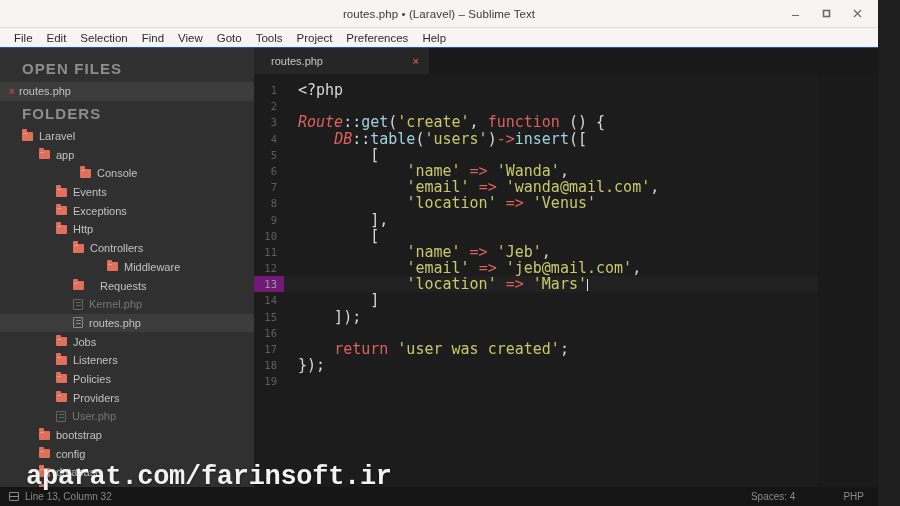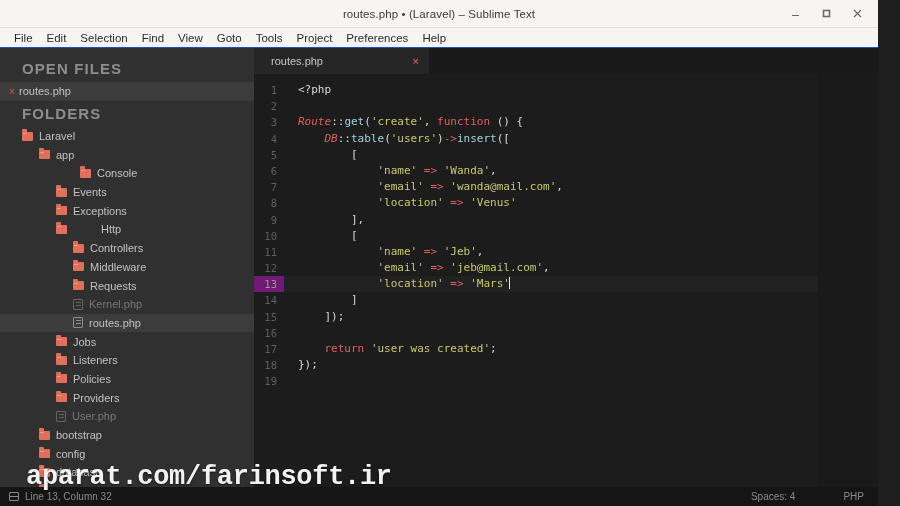--- a/index.html
+++ b/index.html
@@ -94,21 +94,21 @@
 
   .codewrap { flex:1 1 auto; display:flex; background:#1c1c1c; overflow:hidden; position:relative; }
   .gutter {
     width:30px; flex:0 0 30px; padding-top:8px; text-align:right;
     font-family:"DejaVu Sans Mono", monospace; font-size:10.5px; color:#5e5e5e; user-select:none;
   }
   .gutter div { height:16.2px; line-height:16.2px; padding-right:7px; }
   .gutter div.cur { color:#9a9a9a; background:#701a75; }
   .code {
     flex:1 1 auto; padding-top:8px; font-family:"DejaVu Sans Mono", monospace;
-    font-size:11px; color:#d8d8d8; white-space:pre; overflow:hidden; position:relative;
+    font-size:15px; color:#d8d8d8; white-space:pre; overflow:hidden; position:relative;
   }
   .code .ln { height:16.2px; line-height:16.2px; padding-left:14px; }
   .code .ln.cur { background:#212121; }
   .minimap { width:60px; flex:0 0 60px; background:#1a1a1a; }
 
   
   .t-tag   { color:#d8d8d8; }
   .t-cls   { color:#e05f5f; font-style:italic; }
   .t-fn    { color:#9fd3e0; }
   .t-kw    { color:#e05f5f; }
@@ -199,33 +199,33 @@
             <span class="lbl">Console</span>
           </div>
           <div class="row" style="padding-left: 56px;">
             <span class="folder"></span>
             <span class="lbl">Events</span>
           </div>
           <div class="row" style="padding-left: 56px;">
             <span class="folder"></span>
             <span class="lbl">Exceptions</span>
           </div>
-          <div class="row" style="padding-left: 56px; gap: 28px;">
+          <div class="row" style="padding-left: 56px;">
             <span class="folder"></span>
             <span class="lbl">Http</span>
           </div>
           <div class="row" style="padding-left: 73px;">
             <span class="folder"></span>
             <span class="lbl">Controllers</span>
           </div>
-          <div class="row" style="padding-left: 73px;">
+          <div class="row" style="padding-left: 95px; margin-left: 12px;">
             <span class="folder"></span>
             <span class="lbl">Middleware</span>
           </div>
-          <div class="row" style="padding-left: 73px;">
+          <div class="row" style="padding-left: 73px; gap: 10px;">
             <span class="folder"></span>
             <span class="lbl">Requests</span>
           </div>
           <div class="row dim" style="padding-left: 73px;">
             <span class="fileico"></span>
             <span class="lbl">Kernel.php</span>
           </div>
           <div class="row sel" style="padding-left: 73px;">
             <span class="fileico"></span>
             <span class="lbl">routes.php</span>

